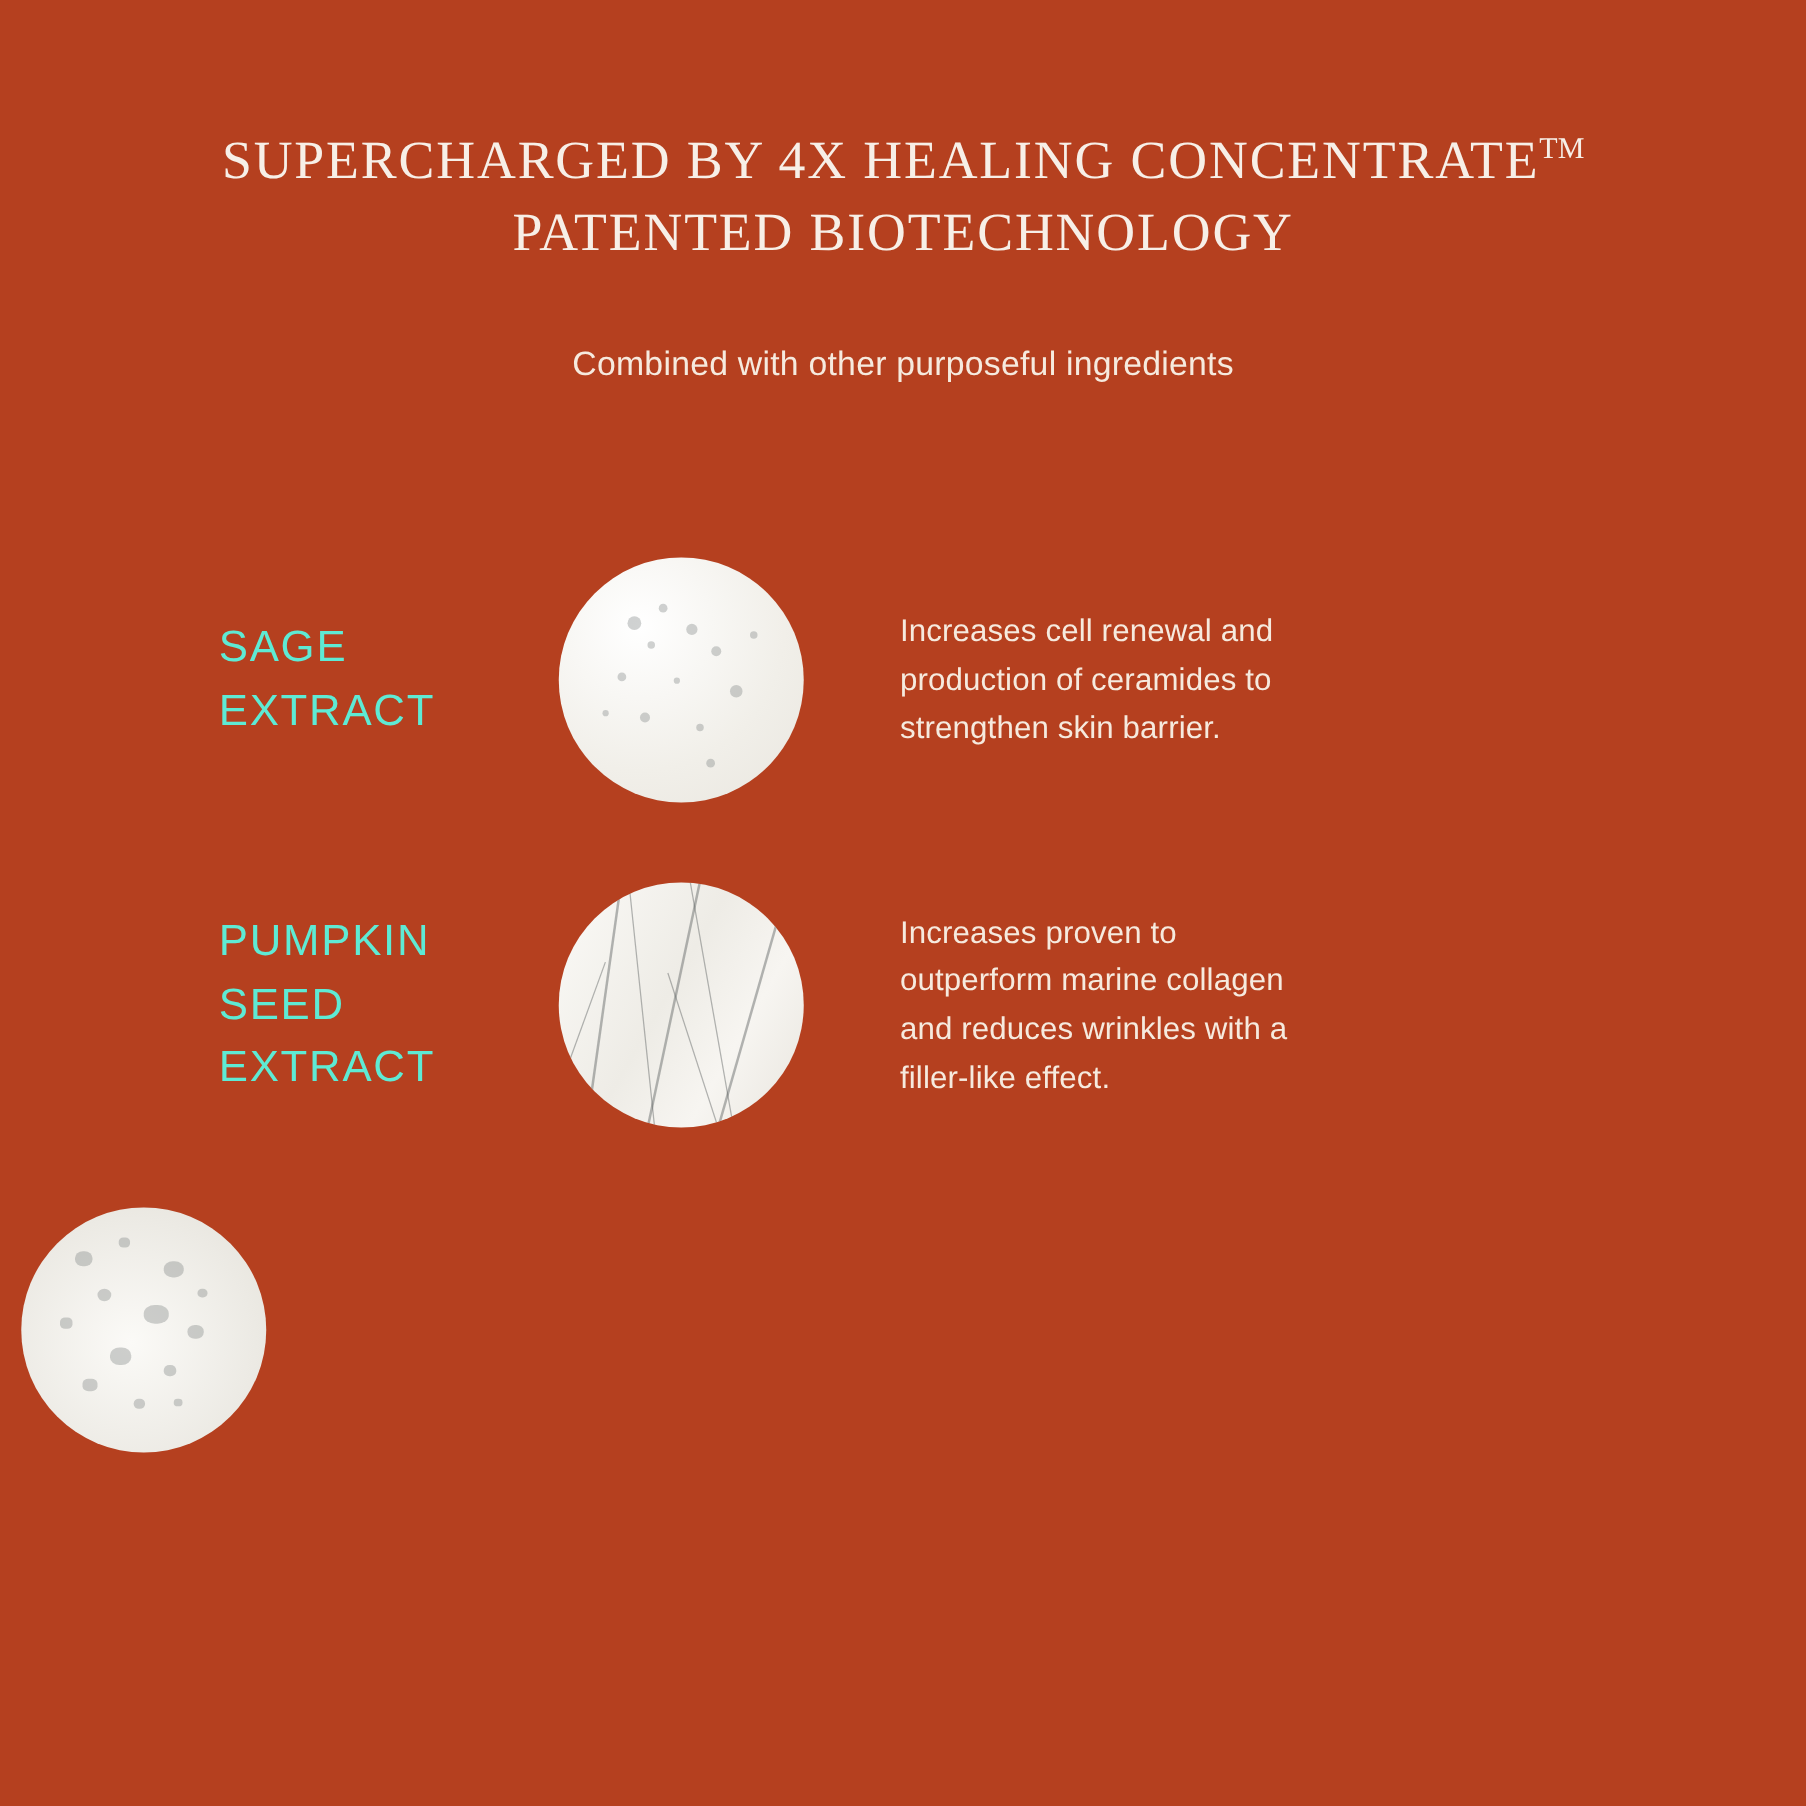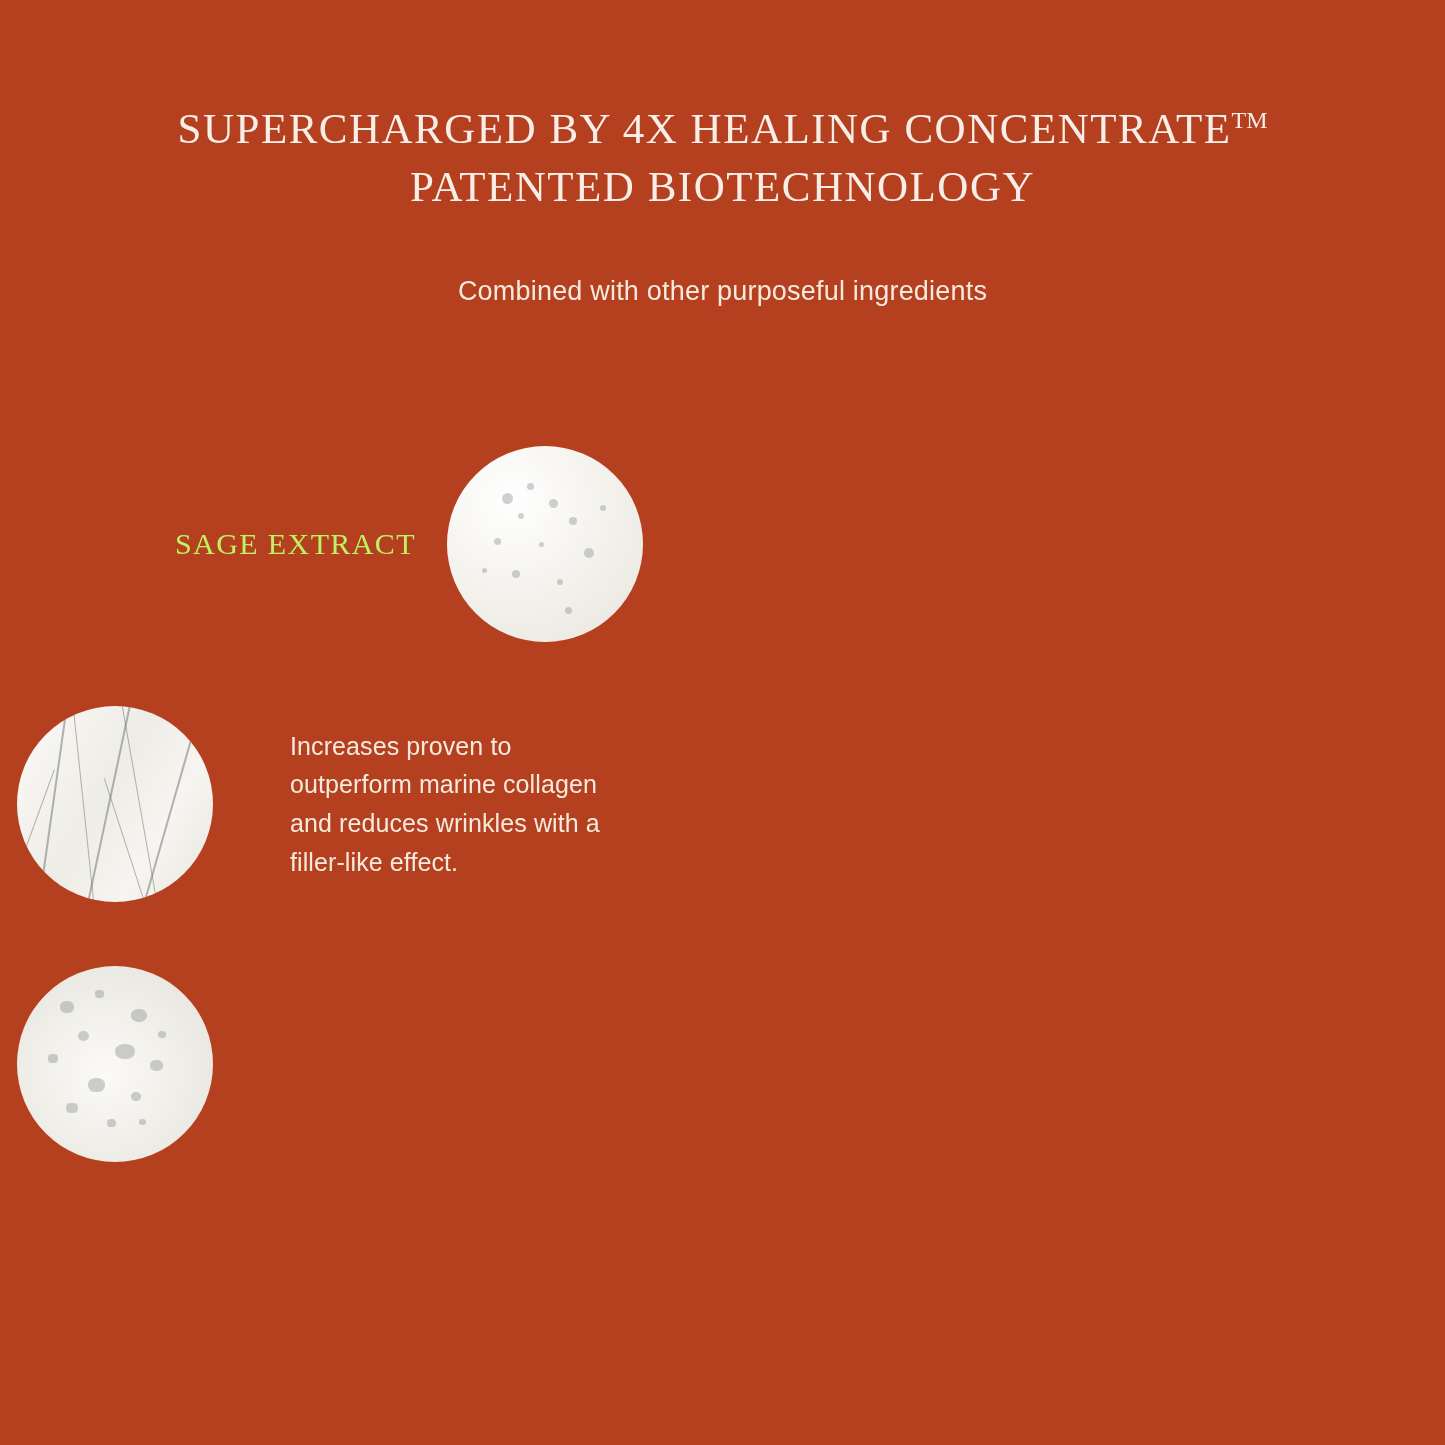--- a/index.html
+++ b/index.html
@@ -58,23 +58,23 @@
   .row + .row {
     margin-top: 10px;
   }
   .col-name {
     width: 430px;
     padding-left: 175px;
     box-sizing: border-box;
     text-align: left;
   }
   .ing-name {
-    font-family: Liberation Serif, serif;
-    color: #bef264;
-    font-size: 30px;
+    font-family: Liberation Sans, sans-serif;
+    color: #5eead4;
+    font-size: 35px;
     letter-spacing: 1.4px;
     line-height: 1.45;
   }
   .col-swatch {
     width: 230px;
     display: flex;
     justify-content: center;
     align-items: center;
   }
   .swatch {
@@ -146,23 +146,29 @@
           <span class="dot" style="left:24%;top:47%;width:7px;height:7px;"></span>
           <span class="dot" style="left:47%;top:49%;width:5px;height:5px;"></span>
           <span class="dot" style="left:70%;top:52%;width:10px;height:10px;"></span>
           <span class="dot" style="left:33%;top:63%;width:8px;height:8px;"></span>
           <span class="dot" style="left:56%;top:68%;width:6px;height:6px;"></span>
           <span class="dot" style="left:78%;top:30%;width:6px;height:6px;"></span>
           <span class="dot" style="left:18%;top:62%;width:5px;height:5px;"></span>
           <span class="dot" style="left:60%;top:82%;width:7px;height:7px;"></span>
         </div>
       </div>
+      <div class="col-desc">
+        <div class="desc">Increases cell renewal and production of ceramides to strengthen skin barrier.</div>
+      </div>
     </div>
 
     <div class="row">
+      <div class="col-name">
+        <div class="ing-name">PUMPKIN SEED EXTRACT</div>
+      </div>
       <div class="col-swatch">
         <div class="swatch pumpkin">
           <span class="streak" style="left:18%;top:-10%;width:2px;height:120%;transform:rotate(8deg);"></span>
           <span class="streak" style="left:34%;top:-10%;width:1px;height:130%;transform:rotate(-6deg);"></span>
           <span class="streak" style="left:46%;top:-5%;width:2px;height:115%;transform:rotate(12deg);"></span>
           <span class="streak" style="left:63%;top:-10%;width:1px;height:125%;transform:rotate(-10deg);"></span>
           <span class="streak" style="left:76%;top:5%;width:2px;height:110%;transform:rotate(16deg);"></span>
           <span class="streak" style="left:5%;top:30%;width:1px;height:80%;transform:rotate(20deg);"></span>
           <span class="streak" style="left:55%;top:35%;width:1px;height:70%;transform:rotate(-18deg);"></span>
         </div>

